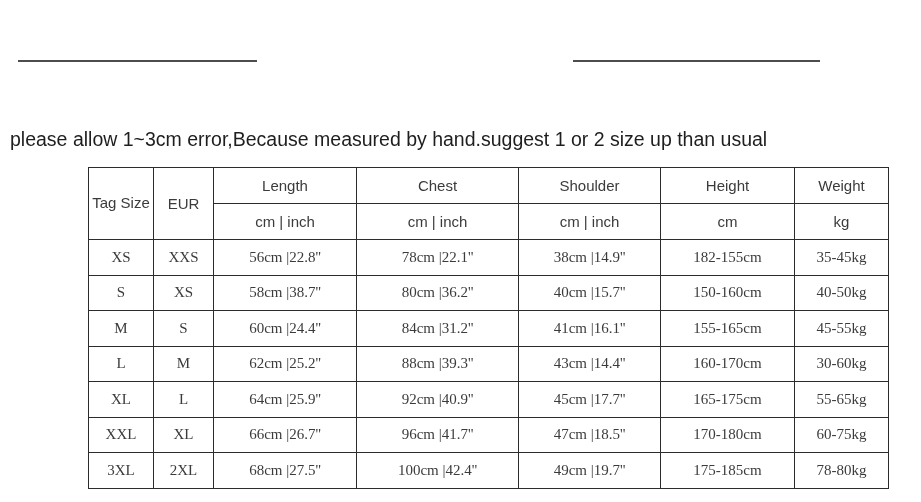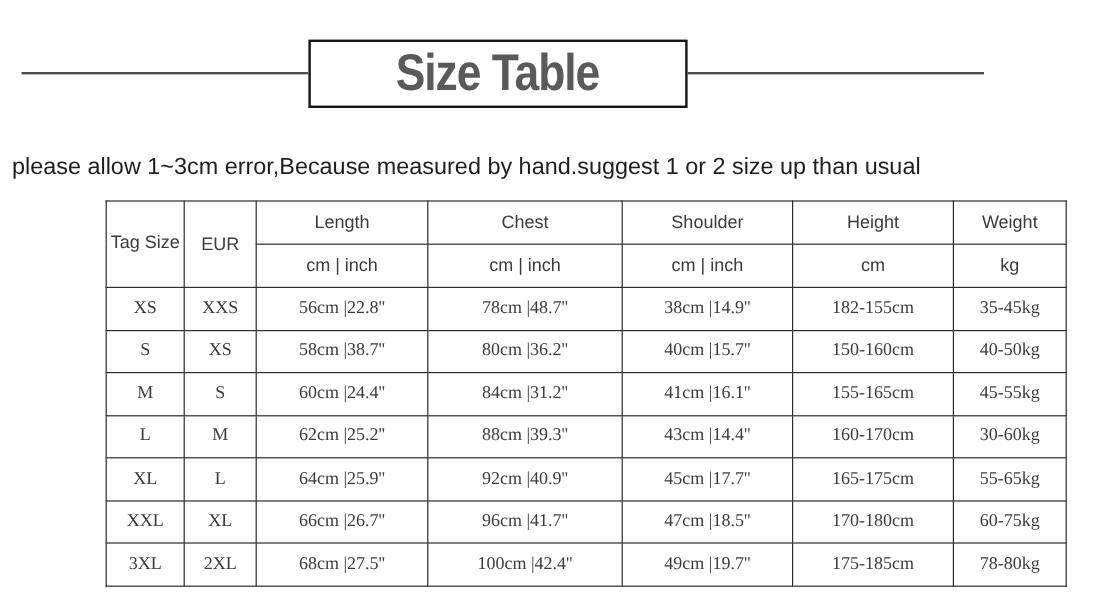--- a/index.html
+++ b/index.html
@@ -47,23 +47,20 @@
   table.size thead tr{height:36px;}
   table.size tbody tr{height:35.5px;font-family:Liberation Serif, serif;}
   .tag-head{line-height:1.35;}
 </style>
 </head>
 <body>
 
 <div class="banner">
   <div class="rule rule-left"></div>
   <div class="rule rule-right"></div>
-  <div class="title-box">
-    <span class="title-text">Size Table</span>
-  </div>
 </div>
 
 <div class="note">please allow 1~3cm error,Because measured by hand.suggest 1 or 2 size up than usual</div>
 
 <table class="size">
   <colgroup>
     <col class="c-tag">
       <col class="c-eur">
       <col class="c-length">
       <col class="c-chest">
@@ -87,21 +84,21 @@
       <th>cm | inch</th>
       <th>cm</th>
       <th>kg</th>
     </tr>
   </thead>
   <tbody>
       <tr>
         <td>XS</td>
         <td>XXS</td>
         <td>56cm |22.8''</td>
-        <td>78cm |48.7''</td>
+        <td>78cm |22.1''</td>
         <td>38cm |14.9''</td>
         <td>182-155cm</td>
         <td>35-45kg</td>
       </tr>
       <tr>
         <td>S</td>
         <td>XS</td>
         <td>58cm |38.7''</td>
         <td>80cm |36.2''</td>
         <td>40cm |15.7''</td>

